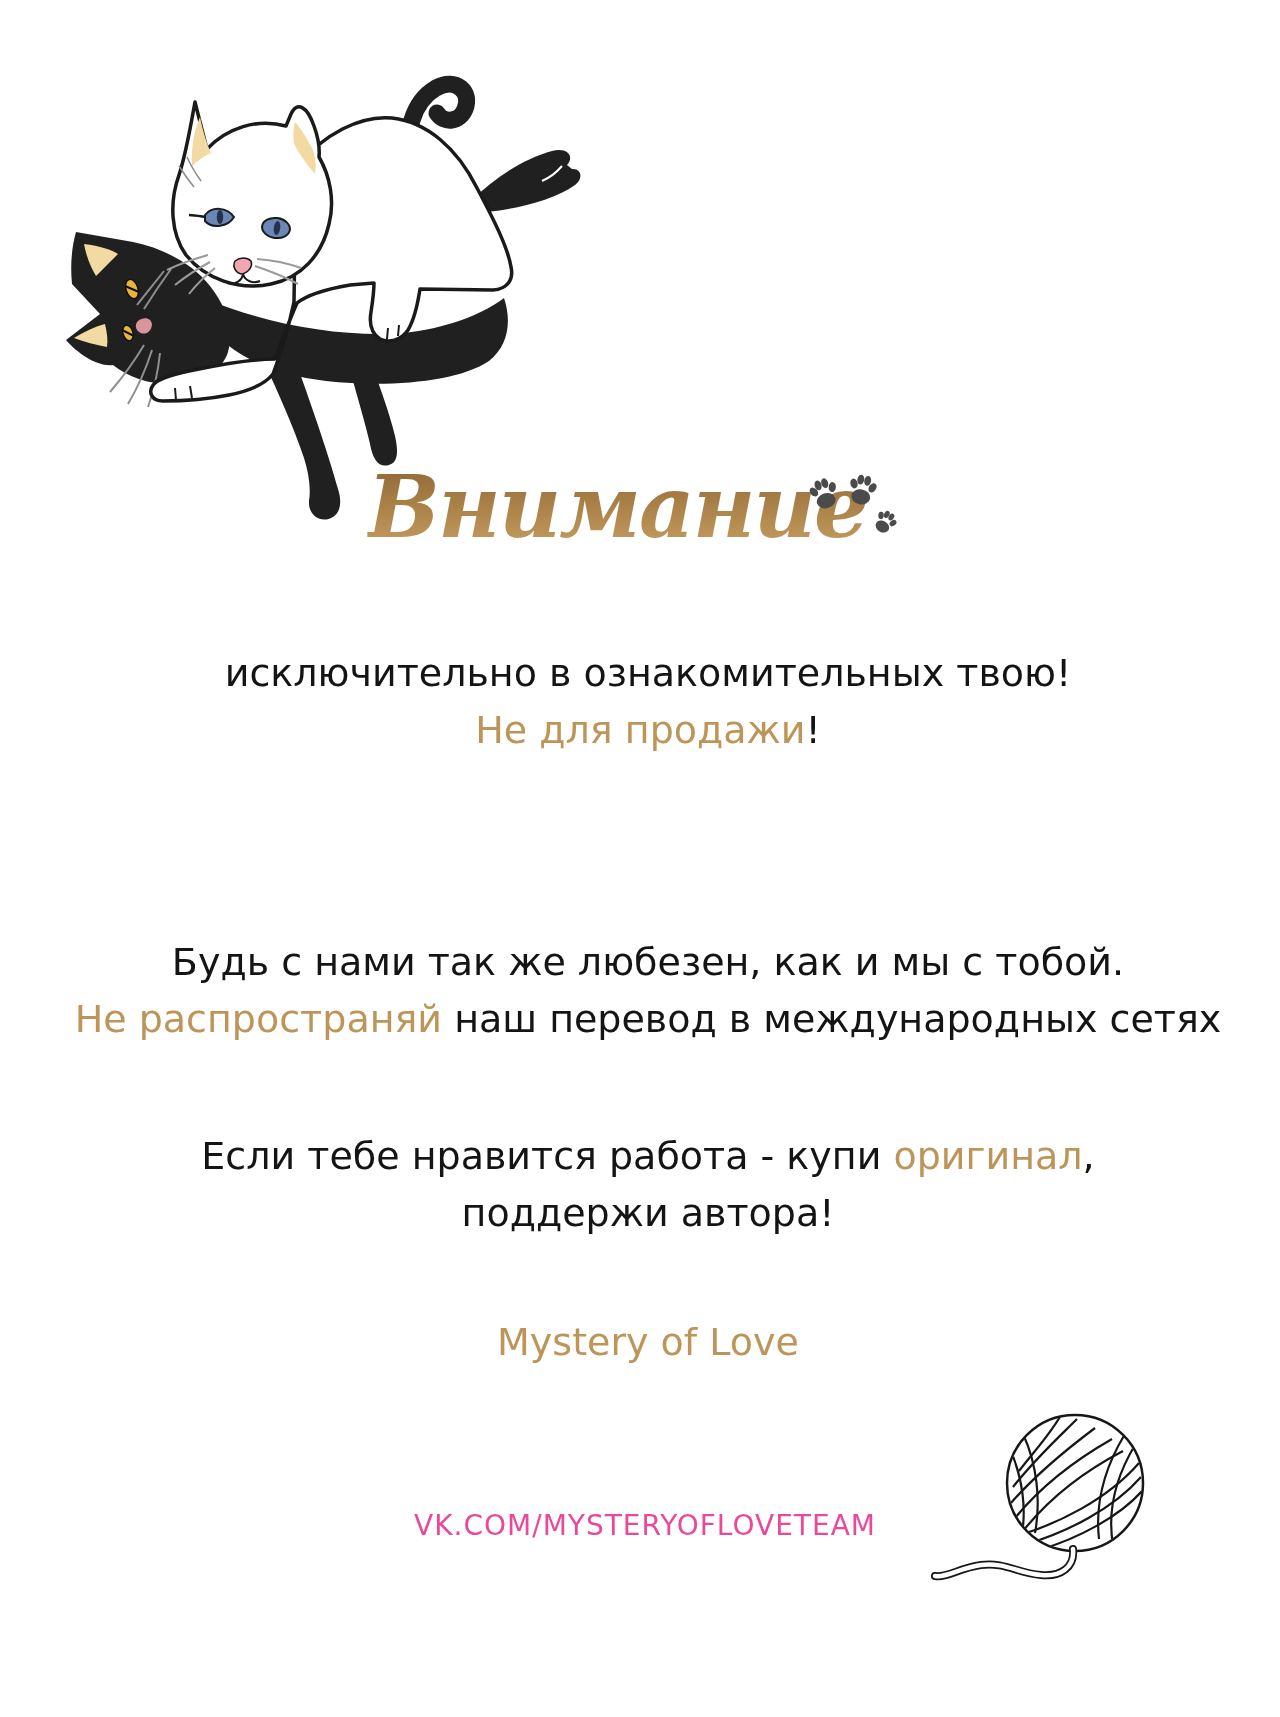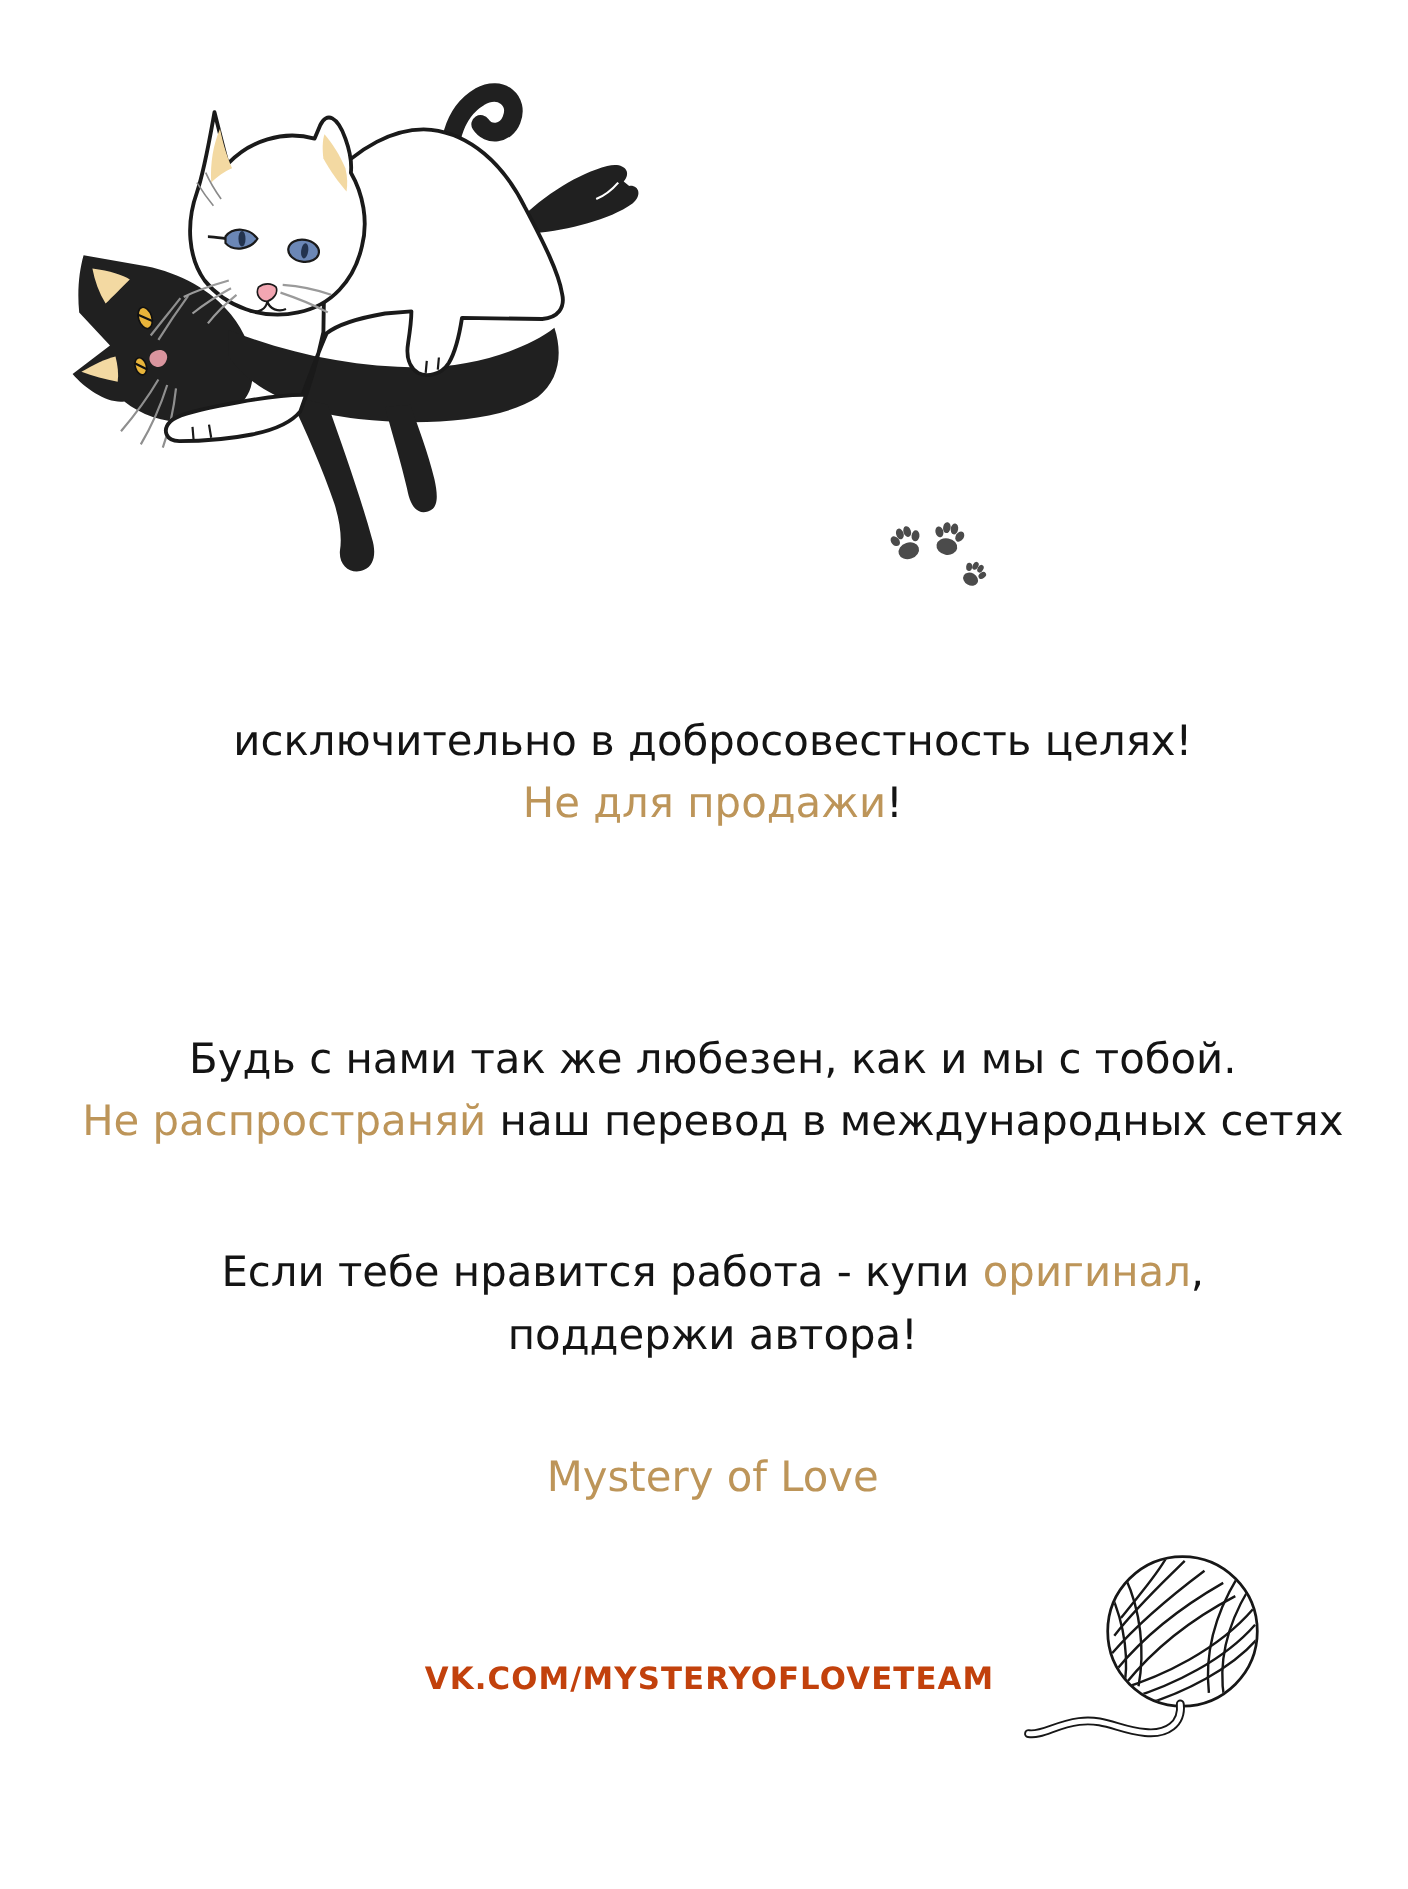--- a/index.html
+++ b/index.html
@@ -44,22 +44,22 @@
   #para-2{top:1128px;}
   #para-3{top:1314px;}
   .gold{color:var(--gold,#bd9559);}
   
   .vk-url{
     position:absolute;
     left:645px;top:1509px;
     transform:translateX(-50%);
     font-size:28px;
     letter-spacing:1px;
-    font-weight:700;
-    color:#c2410c;
+    font-weight:400;
+    color:#ec4899;
     white-space:nowrap;
   }
   .cats{position:absolute;left:58px;top:62px;}
   .yarn{position:absolute;left:915px;top:1405px;}
 </style>
 </head>
 <body>
 
 <div class="page">
 
@@ -114,20 +114,21 @@
         <ellipse cx="219" cy="166" rx="3.2" ry="7" fill="#23334e" transform="rotate(8 219 166)"></ellipse>
       </g>
       <path d="M177,199 C182,195 189,195 193,199 C195,204 191,210 185,212 C178,212 174,205 177,199 Z" fill="#f2a6b2" stroke="#1a1a1a" stroke-width="1.5"></path>
       <path d="M185,212 C184,219 177,223 169,221 M185,212 C187,219 195,222 202,219" stroke="#1a1a1a" stroke-width="2" fill="none"></path>
       <path d="M150,193 C136,197 121,202 109,208 M152,200 C139,207 127,215 117,223
                M157,206 C147,214 138,223 131,232 M199,197 C213,198 229,201 243,206 M197,204 C212,209 227,215 240,222" stroke="#9a9a9a" stroke-width="2" fill="none"></path>
       <path d="M129,95 C133,104 138,112 143,119 M121,104 C126,112 131,119 136,125" stroke="#8a8a8a" stroke-width="1.5" fill="none"></path>
     </g>
   </svg>
 
+  <div class="title">Внимание</div>
 
   <svg class="paws" width="100" height="82" viewBox="0 0 100 82" aria-hidden="true">
     <g fill="#4b4b4b">
       <g transform="translate(24,32) rotate(-18)">
         <ellipse cx="0" cy="7" rx="9.5" ry="7.5"></ellipse>
         <ellipse cx="-9" cy="-5" rx="3.6" ry="5" transform="rotate(-24 -9 -5)"></ellipse>
         <ellipse cx="-3" cy="-10" rx="3.4" ry="5"></ellipse>
         <ellipse cx="4" cy="-10" rx="3.4" ry="5"></ellipse>
         <ellipse cx="10" cy="-4" rx="3.6" ry="5" transform="rotate(24 10 -4)"></ellipse>
       </g>
@@ -143,21 +144,21 @@
         <ellipse cx="-9" cy="-5" rx="3.6" ry="5" transform="rotate(-24 -9 -5)"></ellipse>
         <ellipse cx="-3" cy="-10" rx="3.4" ry="5"></ellipse>
         <ellipse cx="4" cy="-10" rx="3.4" ry="5"></ellipse>
         <ellipse cx="10" cy="-4" rx="3.6" ry="5" transform="rotate(24 10 -4)"></ellipse>
       </g>
     </g>
   </svg>
 
   <div>
       <div class="para" id="para-0">
-        <div><span>исключительно в добросовестность целях!</span></div>
+        <div><span>исключительно в ознакомительных твою!</span></div>
         <div><span class="gold">Не для продажи</span><span>!</span></div>
       </div>
       <div class="para" id="para-1">
         <div><span>Будь с нами так же любезен, как и мы с тобой.</span></div>
         <div><span class="gold">Не распространяй</span><span> наш перевод в международных сетях</span></div>
       </div>
       <div class="para" id="para-2">
         <div><span>Если тебе нравится работа - купи </span><span class="gold">оригинал</span><span>,</span></div>
         <div><span>поддержи автора!</span></div>
       </div>

